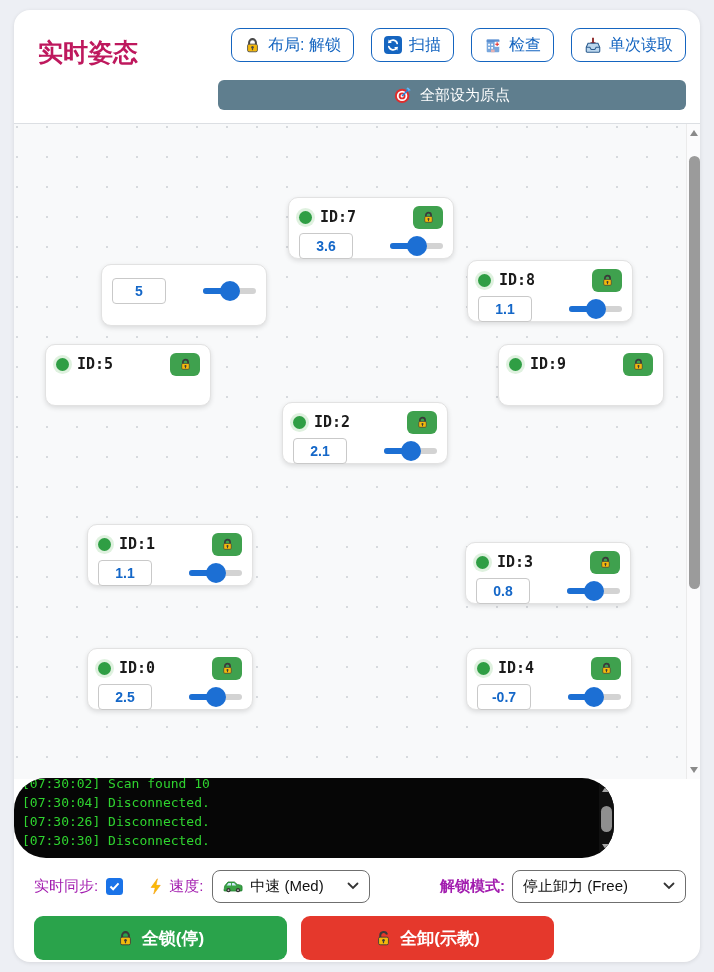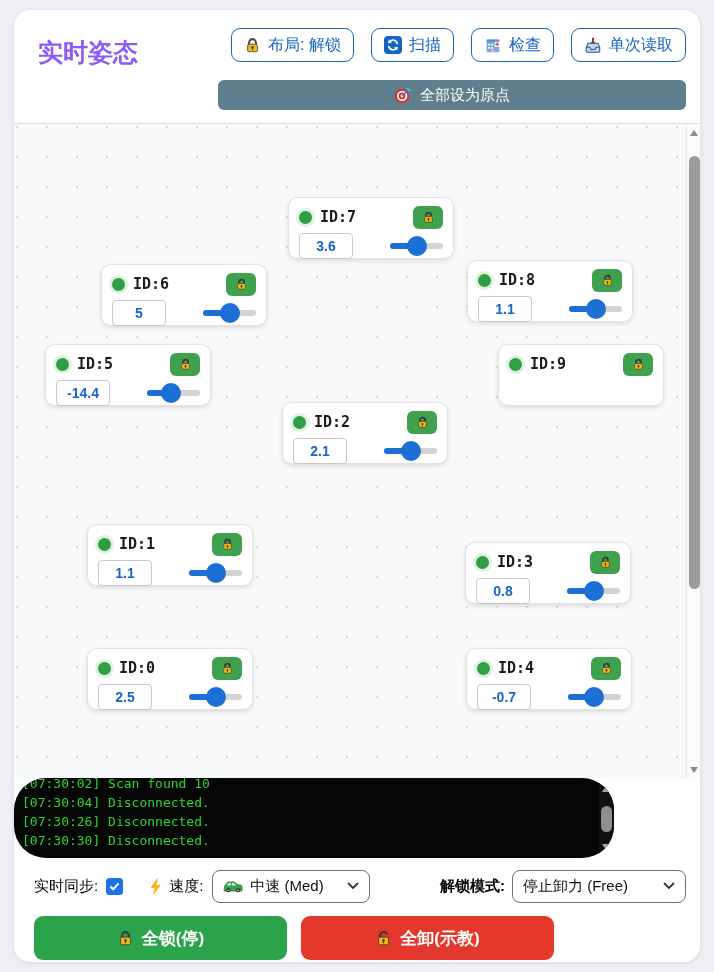--- a/index.html
+++ b/index.html
@@ -1,20 +1,20 @@
 <!DOCTYPE html>
 <html><head>
 <meta charset="utf-8">
 <style>
   html,body{margin:0;padding:0;width:714px;height:972px;overflow:hidden;background:#edeff4;
     font-family:"Liberation Sans",sans-serif;-webkit-font-smoothing:antialiased;}
   .app-card{position:absolute;left:14px;top:10px;width:686px;height:952px;background:#fff;
     border-radius:16px;box-shadow:0 1px 4px rgba(0,0,0,.10);overflow:hidden;}
   
-  .page-title{position:absolute;left:24px;top:26px;font-size:25px;font-weight:700;color:#8b5cf6;}
+  .page-title{position:absolute;left:24px;top:26px;font-size:25px;font-weight:700;color:#be185d;}
   .hdr-buttons{position:absolute;top:18px;right:14px;display:flex;gap:17px;}
   .hbtn{display:flex;align-items:center;gap:7px;height:34px;padding:0 12px;border:1.5px solid #1565C0;
     border-radius:9px;background:#fff;color:#1565C0;font-size:16px;cursor:pointer;white-space:nowrap;}
   .origin-btn{position:absolute;top:70px;right:14px;width:468px;height:30px;border:none;border-radius:6px;
     background:#5f7e8e;color:#fff;font-size:15px;display:flex;align-items:center;justify-content:center;gap:8px;cursor:pointer;}
   
   .canvas{position:absolute;left:0;top:113px;width:686px;height:655px;background:#f8f9fa;
     border-top:1px solid #dcdfe3;
     background-image:radial-gradient(#d7dade 1.3px,transparent 1.4px);
     background-size:30px 30px;background-position:18px 18px;}
@@ -41,21 +41,21 @@
   
   .console{position:absolute;left:0;top:768px;width:600px;height:80px;background:#060606;overflow:hidden;border-radius:32px;}
   .console-body{padding:0 8px;margin-top:-4px;}
   .log-line{font-family:"DejaVu Sans Mono",monospace;font-size:13px;line-height:19px;color:#2fd42f;white-space:pre;}
   .cscroll{position:absolute;top:0;right:0;width:15px;height:100%;background:#101010;}
   .cscroll .arr.up{border-bottom-color:#a5a5a5;top:8px;}
   .cscroll .arr.down{border-top-color:#a5a5a5;bottom:8px;}
   .cscroll .vthumb{background:#8f8f8f;left:2px;top:28px;height:26px;}
   
   .controls{position:absolute;left:0;top:850px;width:686px;height:52px;display:flex;align-items:center;padding:0 14px 0 20px;box-sizing:border-box;}
-  .ctl-label{font-size:15px;color:#000000;}
+  .ctl-label{font-size:15px;color:#a21caf;}
   .ctl-label.bold{font-weight:700;text-align:right;}
   .checkbox{width:17px;height:17px;border-radius:3.5px;background:#1a73e8;display:flex;align-items:center;justify-content:center;margin-left:8px;cursor:pointer;}
   .fake-select{display:flex;align-items:center;gap:7px;height:31px;border:1px solid #6f6f6f;border-radius:8px;
     background:#fff;padding:0 10px;font-size:15px;color:#111;cursor:pointer;white-space:nowrap;}
   
   .footer{position:absolute;left:0;top:906px;width:550px;height:44px;display:flex;gap:14px;padding:0 10px 0 20px;box-sizing:border-box;}
   .big-btn{flex:1;height:44px;border:none;border-radius:9px;color:#fff;font-size:17px;font-weight:700;
     display:flex;align-items:center;justify-content:center;gap:8px;cursor:pointer;font-family:"Liberation Sans",sans-serif;}
   .big-btn.green{background:#2aa34b;}
   .big-btn.red{background:#e5382c;}
@@ -257,42 +257,22 @@
       <span class="servo-id">ID:5</span>
       <button class="servo-lock">
         <svg viewBox="0 0 20 20" width="13" height="13">
               <path d="M6 9V6.5a4 4 0 0 1 8 0V9" fill="none" stroke="#3a3a3a" stroke-width="2.6"></path>
               <rect x="4.2" y="8.4" width="11.6" height="9" rx="1.8" fill="#f3b80c" stroke="#3a3a3a" stroke-width="1"></rect>
               <circle cx="10" cy="12.4" r="1.6" fill="#3a3a3a"></circle>
               <rect x="9.3" y="13" width="1.4" height="2.8" rx="0.6" fill="#3a3a3a"></rect>
             </svg>
       </button>
     </div>
-    <div class="servo-bottom">
-      <input class="servo-input" value="-14.4" style="">
-      <div class="slider">
-        <div class="track"></div>
-        <div class="fill" style="width: 46%;"></div>
-        <div class="thumb" style="left: calc(46% - 10px);"></div>
-      </div>
-    </div>
   </div>
       <div class="servo-card" style="left: 87px; top: 140px;">
-    <div class="servo-top">
-      <span class="dot"></span>
-      <span class="servo-id">ID:6</span>
-      <button class="servo-lock">
-        <svg viewBox="0 0 20 20" width="13" height="13">
-              <path d="M6 9V6.5a4 4 0 0 1 8 0V9" fill="none" stroke="#3a3a3a" stroke-width="2.6"></path>
-              <rect x="4.2" y="8.4" width="11.6" height="9" rx="1.8" fill="#f3b80c" stroke="#3a3a3a" stroke-width="1"></rect>
-              <circle cx="10" cy="12.4" r="1.6" fill="#3a3a3a"></circle>
-              <rect x="9.3" y="13" width="1.4" height="2.8" rx="0.6" fill="#3a3a3a"></rect>
-            </svg>
-      </button>
-    </div>
     <div class="servo-bottom">
       <input class="servo-input" value="5" style="">
       <div class="slider">
         <div class="track"></div>
         <div class="fill" style="width: 51.3889%;"></div>
         <div class="thumb" style="left: calc(51.3889% - 10px);"></div>
       </div>
     </div>
   </div>
       <div class="servo-card" style="left: 274px; top: 73px;">

